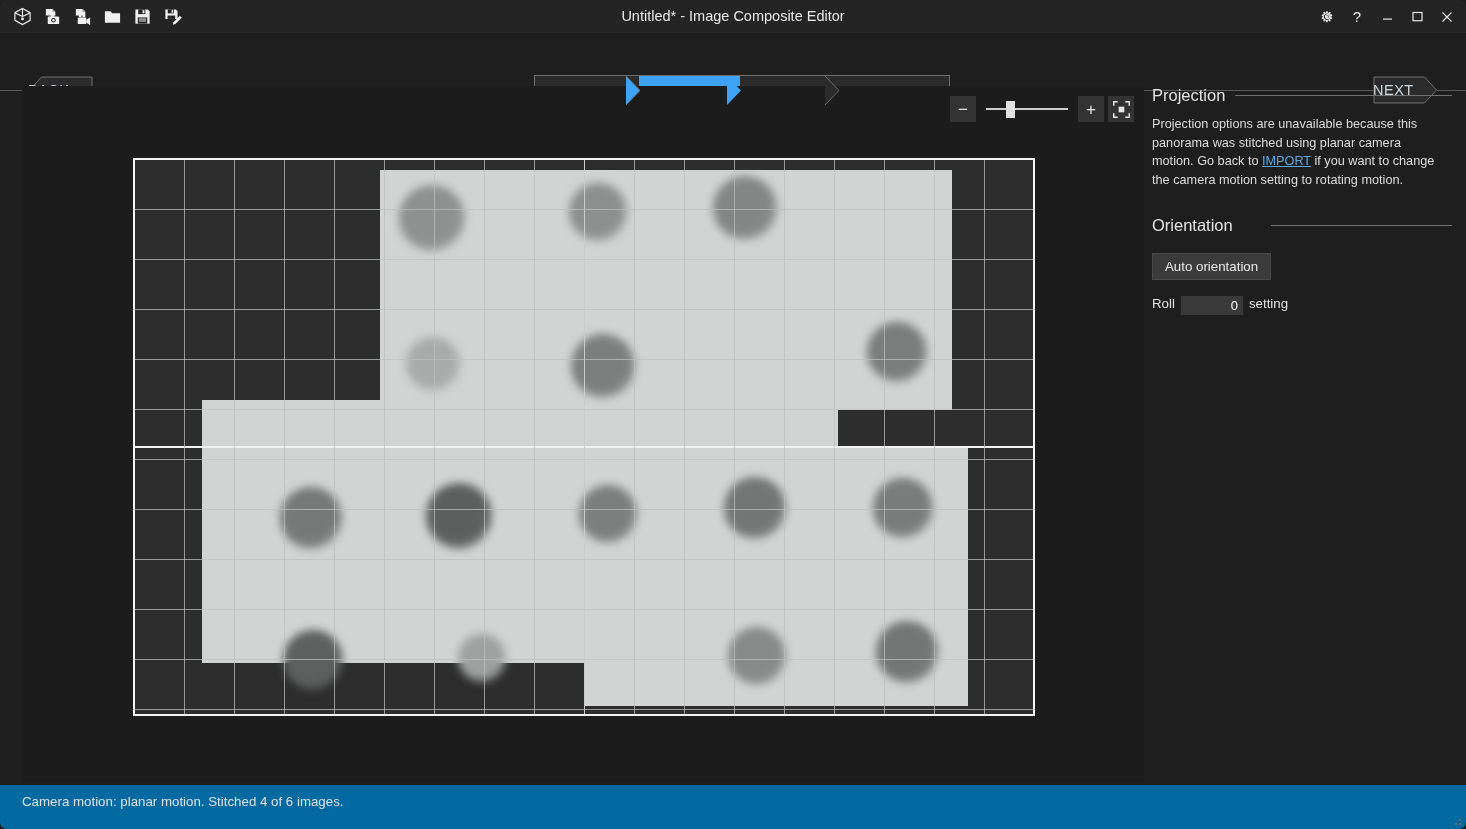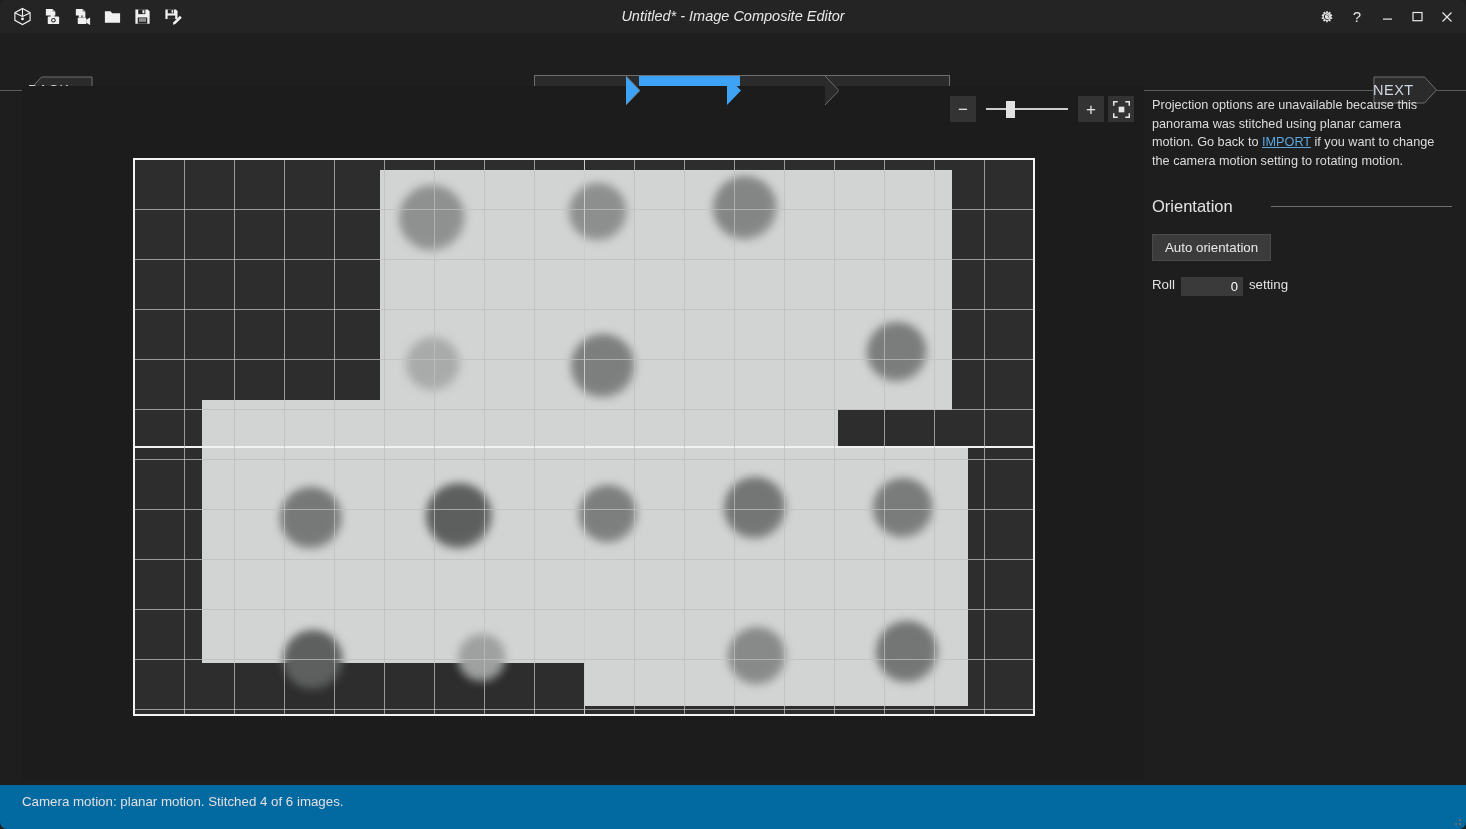--- a/index.html
+++ b/index.html
@@ -26,21 +26,20 @@
     display: flex; align-items: center; justify-content: center;
     border: none; background: transparent; cursor: default;
   }
   .tbtn svg { display: block; }
 
   #window-title {
     position: absolute; left: 0; top: 0; width: 1466px; height: 33px;
     line-height: 33px; text-align: center;
     color: #e8e8e8; font-size: 14.5px;
     pointer-events: none;
-    font-style: italic;
   }
   #winctl {
     position: absolute; right: 4px; top: 0; height: 33px;
     display: flex; align-items: center;
   }
   .wbtn {
     width: 30px; height: 30px;
     display: flex; align-items: center; justify-content: center;
     color: #e8e8e8; background: transparent; border: none;
     font-size: 15px; cursor: default;
@@ -387,20 +386,24 @@
         <div class="blob" style="left: 741px; top: 461px; width: 62px; height: 62px; background: radial-gradient(circle at 45% 42%, rgb(116, 117, 117) 0%, rgb(116, 117, 117) 58%, rgba(210, 211, 211, 0) 100%);"></div>
         <div class="seam" style="left: 0px; top: 286px; width: 902px; height: 2px;"></div>
         <div class="seam" style="left: 449px; top: 0px; width: 1px; height: 558px;"></div>
       </div>
     <div id="grid" style="background-size: 50px 50px;"></div>
   </div>
 </div>
 
 <div id="sidepanel">
 
+  <div class="sec-head">
+    <span>Projection</span>
+    <span class="line"></span>
+  </div>
 
   <div id="proj-text">
     <span>Projection options are unavailable because this panorama was stitched using planar camera motion. Go back to </span><a id="import-link">IMPORT</a><span> if you want to change the camera motion setting to rotating motion.</span>
   </div>
 
   <div class="sec-head" id="orient-head">
     <span>Orientation</span>
     <span class="line"></span>
   </div>
 

